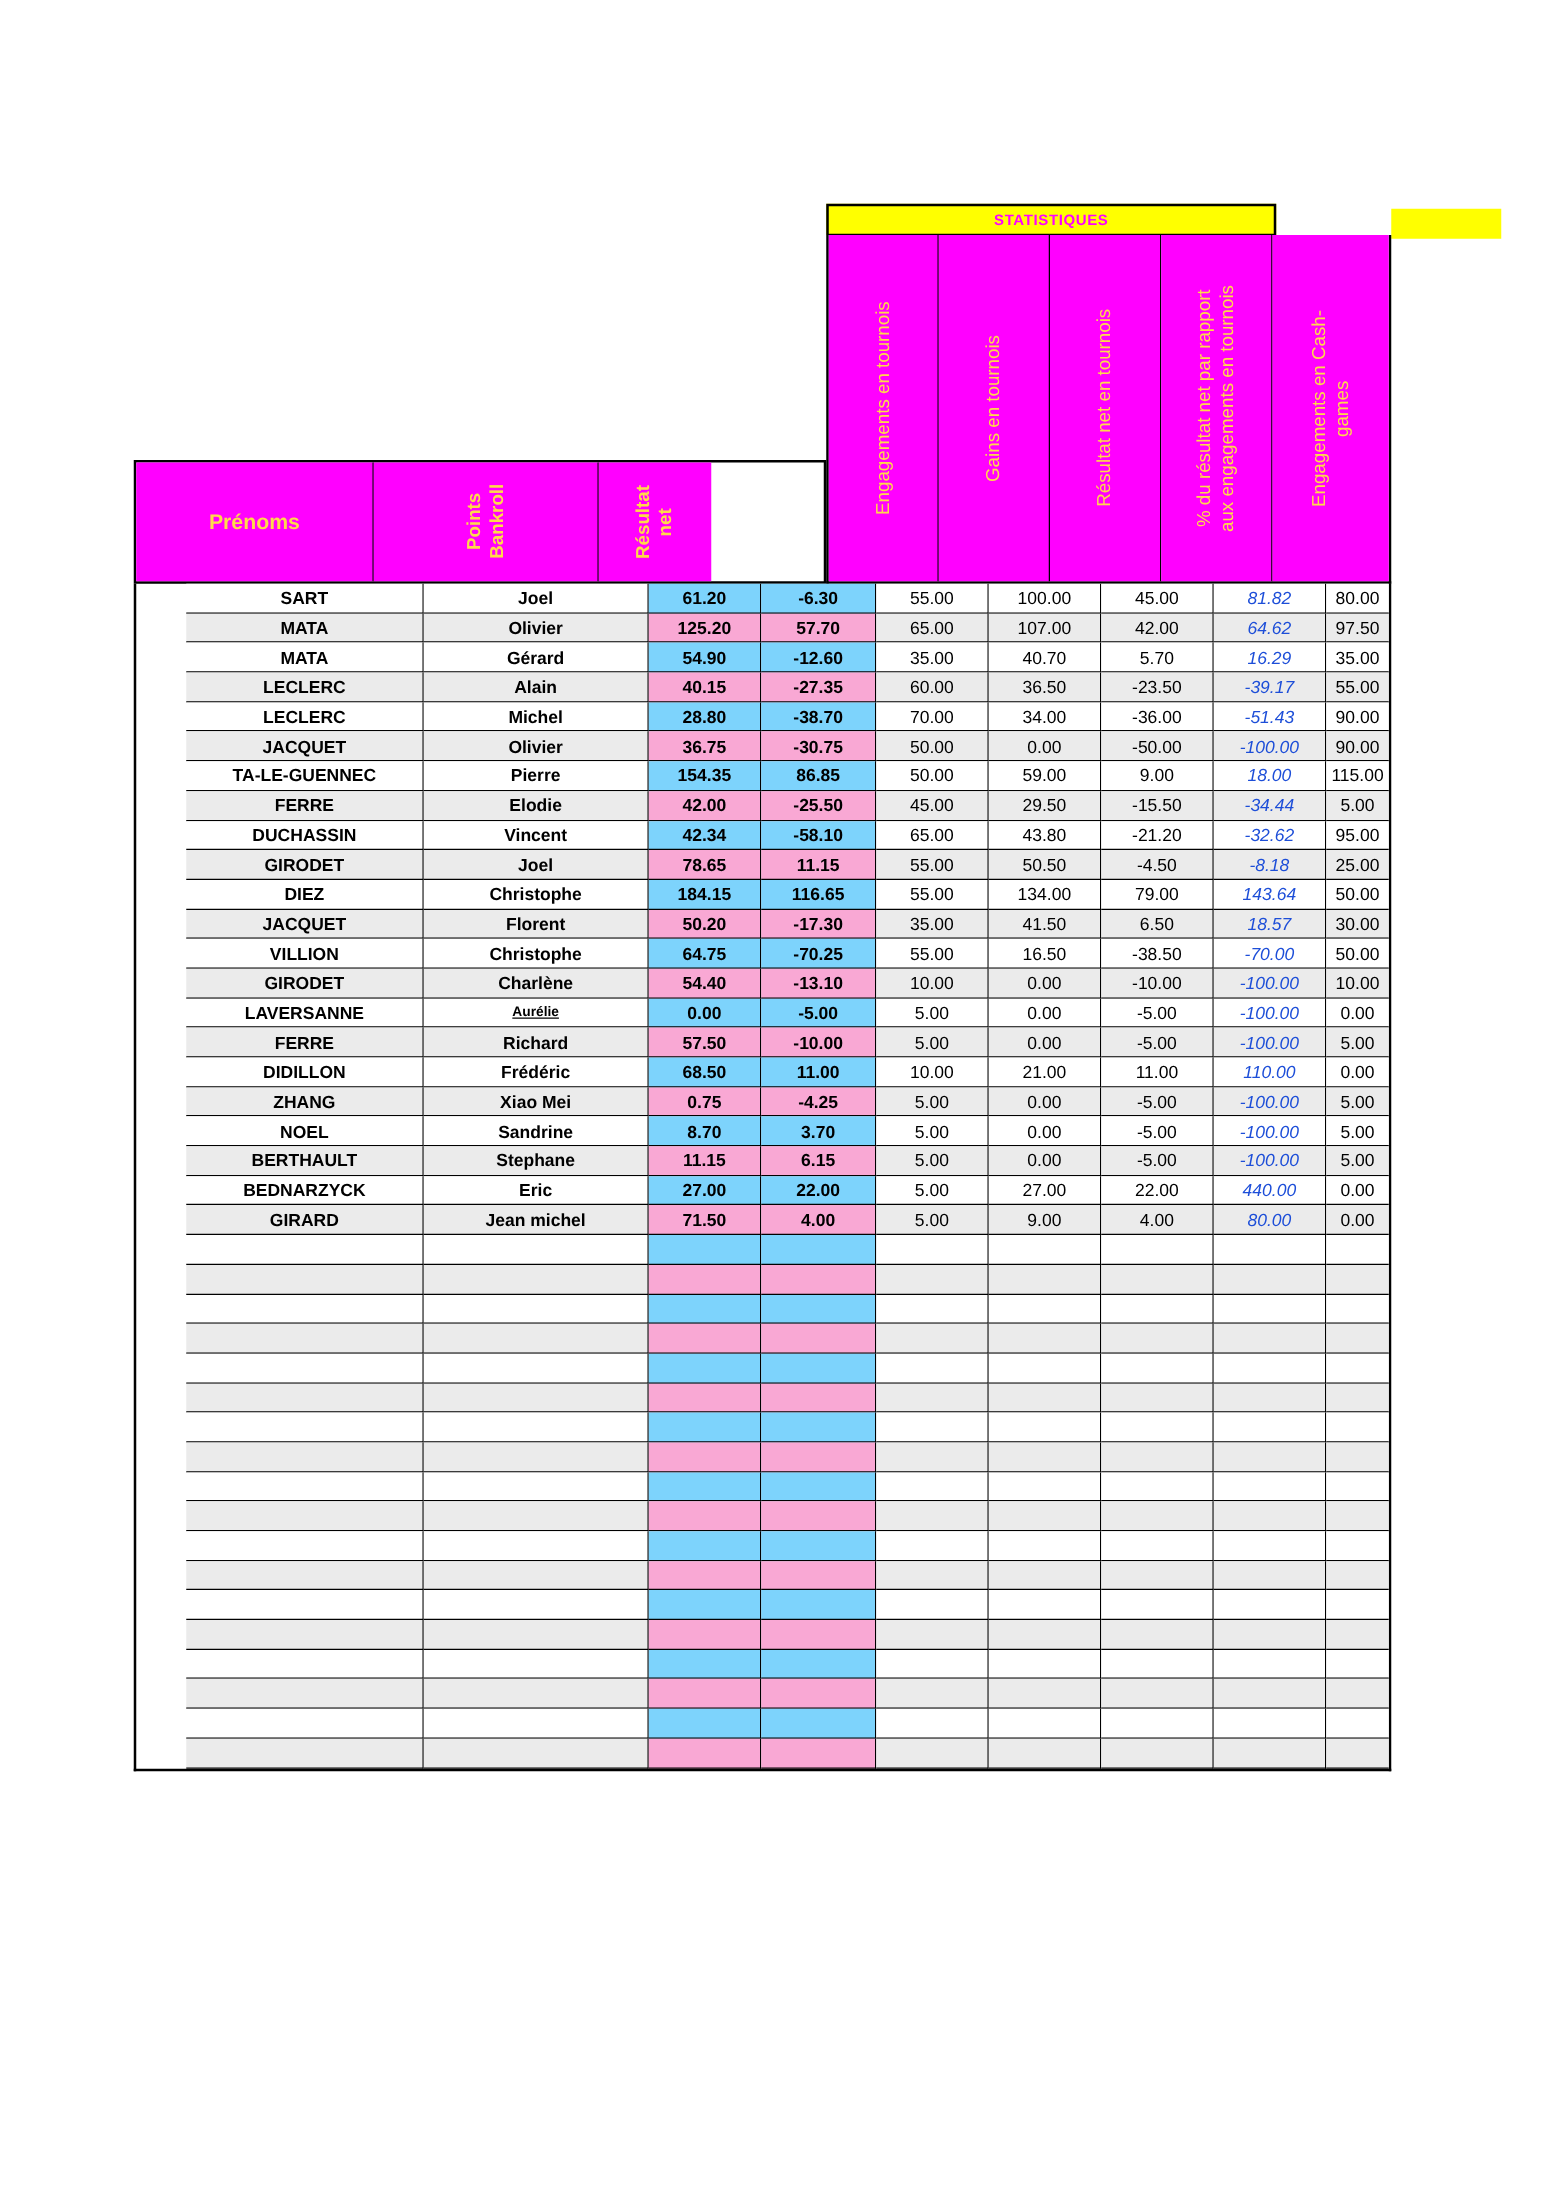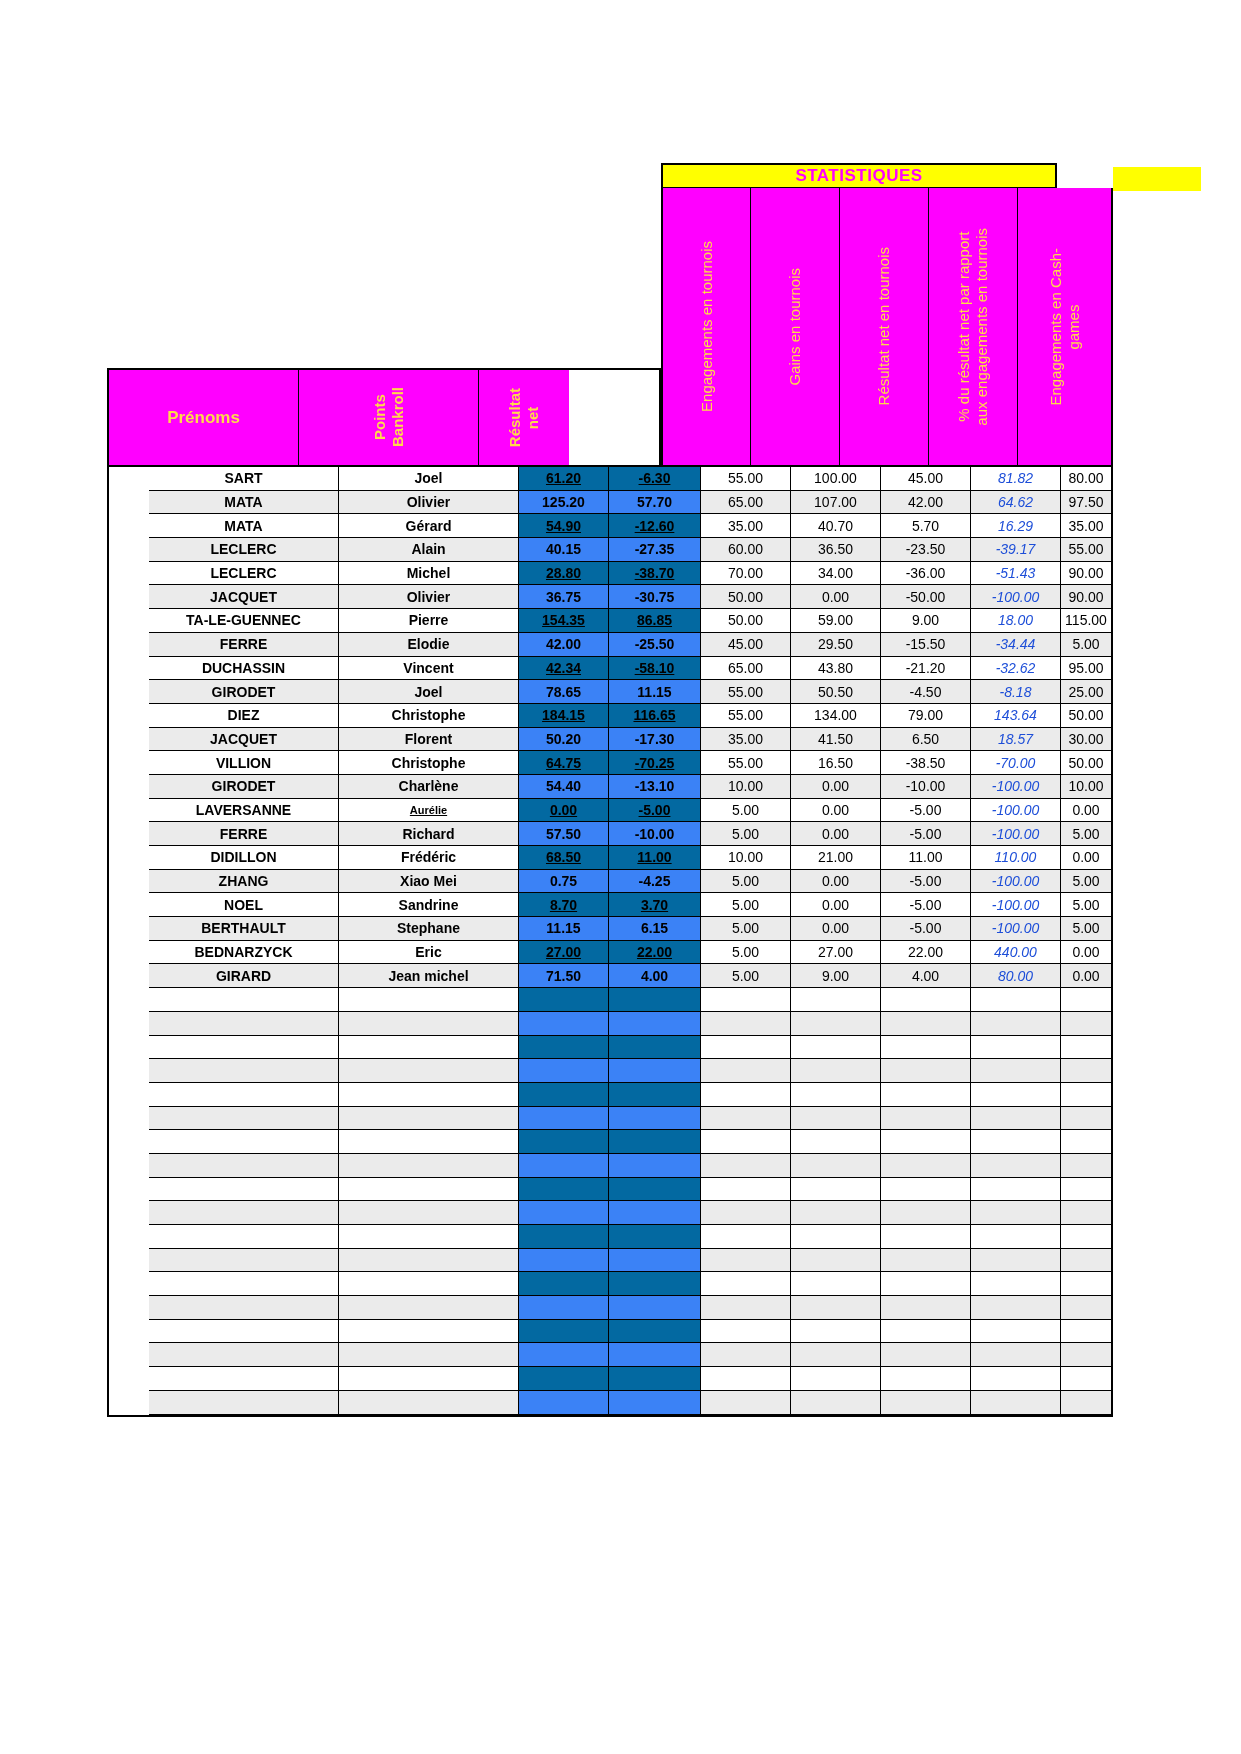--- a/index.html
+++ b/index.html
@@ -3,24 +3,24 @@
 <meta charset="utf-8">
 <style>
   html,body{margin:0;padding:0;}
   body{
     width:1241px;height:1754px;background:#ffffff;position:relative;overflow:hidden;
     font-family:"Liberation Sans","DejaVu Sans",sans-serif;
   }
   #sheet{position:absolute;left:107px;top:163px;width:1006px;height:1252px;}
   
   #band{
-    position:absolute;left:554px;top:0;width:396px;height:25px;background:#ffff00;
+    position:absolute;left:554px;top:0;width:360px;height:25px;background:#ffff00;
     border:2px solid #000;border-bottom:1px solid #000;box-sizing:border-box;
     display:flex;align-items:center;justify-content:center;
-    font-weight:bold;font-size:17px;color:#ff00ff;letter-spacing:.5px;
+    font-weight:bold;font-size:12px;color:#ff00ff;letter-spacing:.5px;
   }
   #spill{position:absolute;left:1006px;top:4px;width:88px;height:24px;background:#ffff00;}
   
   #statHead{
     position:absolute;left:554px;top:25px;width:452px;height:279px;box-sizing:border-box;
     border:2px solid #000;border-top:none;
     display:grid;grid-template-columns:88px 89px 89px 89px 1fr;
   }
   #statHead .hcell{
     background:#ff00ff;border-right:1px solid #000;box-sizing:border-box;
@@ -52,22 +52,22 @@
   .trow{display:grid;grid-template-columns:190px 180px 90px 92px 90px 90px 90px 90px 1fr;height:23.7px;margin-left:40px;}
   .trow.odd .cell{background:#ffffff;}
   .trow.even .cell{background:#ebebeb;}
   .cell{
     border-right:1px solid #000;border-bottom:1px solid #000;box-sizing:border-box;
     display:flex;align-items:center;justify-content:center;
     font-size:14px;color:#000;overflow:hidden;
   }
   .cell.c8{border-right:none;}
   .cell.name{font-weight:bold;}
-  .trow.odd .cell.pink{background:#0369a1;text-decoration:underline;}
-  .trow.even .cell.pink{background:#3b82f6;}
+  .trow.odd .cell.pink{background:#7dd3fc;}
+  .trow.even .cell.pink{background:#f9a8d4;}
   .cell.pink{font-weight:bold;}
   .cell.pct{color:#1d4ed8;font-style:italic;}
   .cell.small{font-size:11px;text-decoration:underline;}
 </style>
 </head>
 <body>
 
 <div id="sheet">
 
   <div id="band">STATISTIQUES</div>

